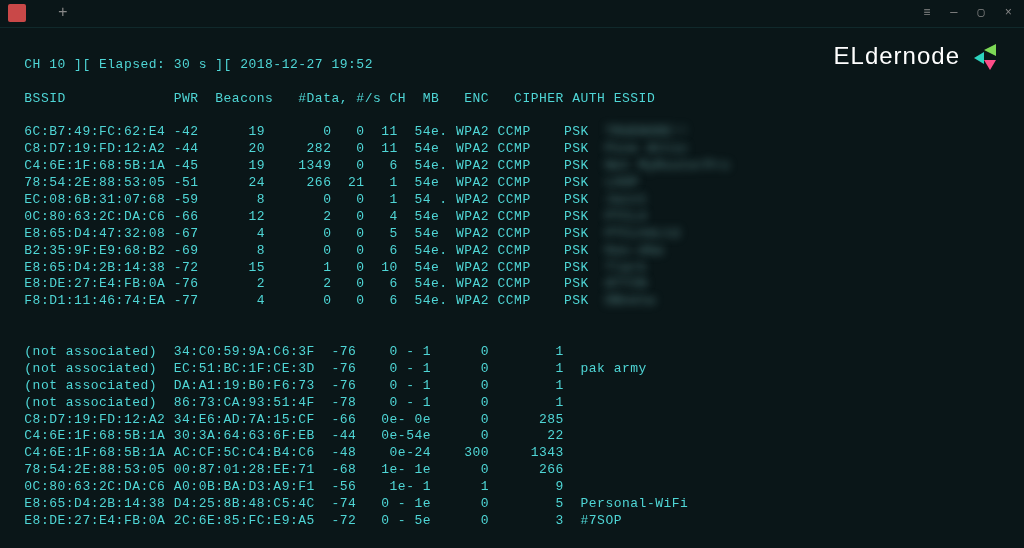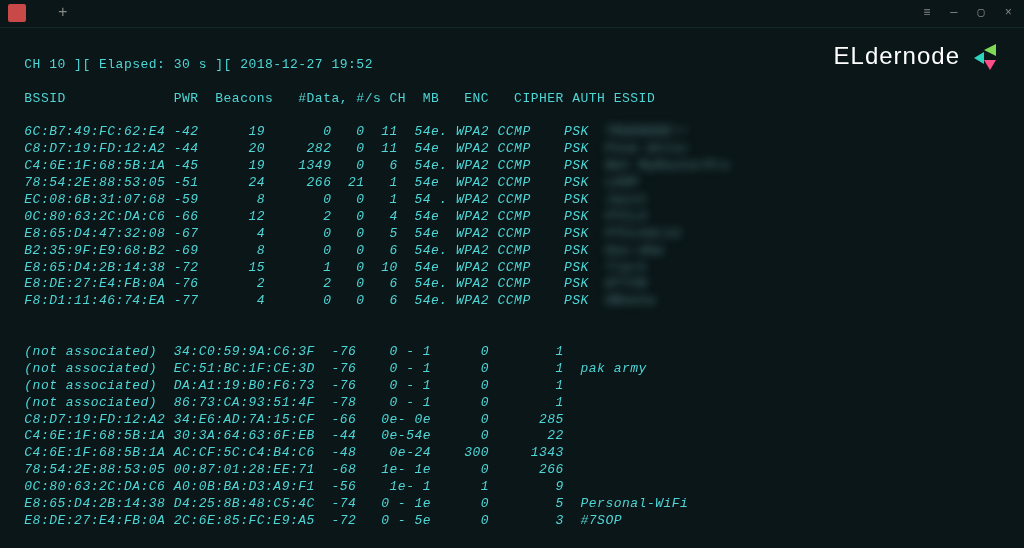--- a/index.html
+++ b/index.html
@@ -82,21 +82,20 @@
       font-size: 24px;
       font-weight: 300;
       letter-spacing: 1px;
     }
     .logo-icon {
       width: 36px;
       height: 36px;
     }
     .row {
       display: block;
-      font-style: italic;
     }
   </style>
 </head>
 <body>
 
 <div class="titlebar">
   <div class="tabs">
     <div class="tab"></div>
     <span class="tab-label"></span>
     <span class="new-tab">+</span>

